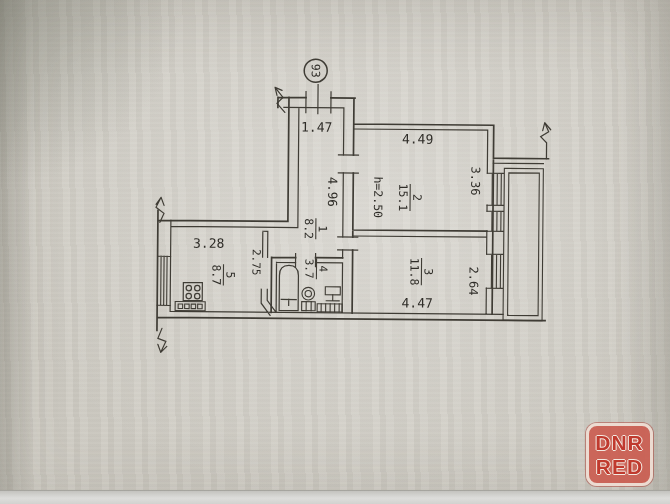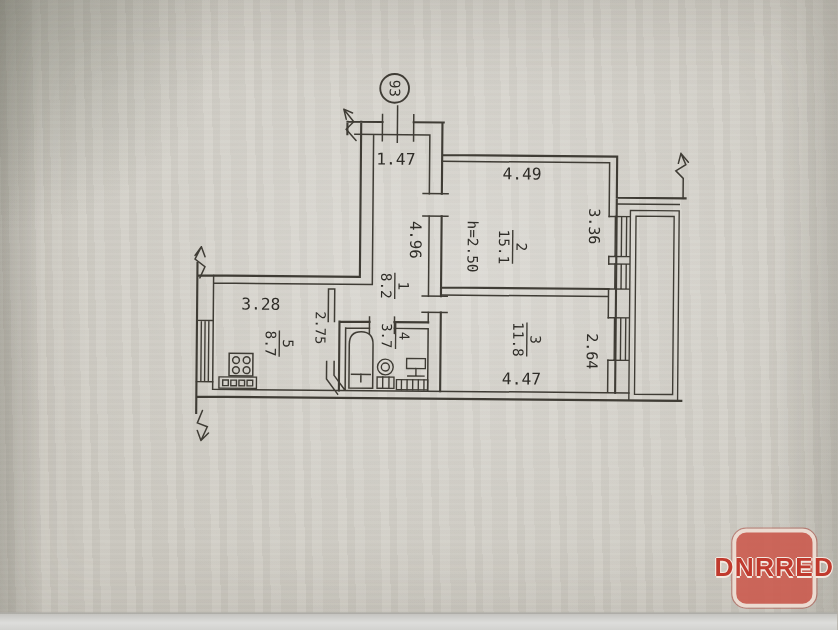--- a/index.html
+++ b/index.html
@@ -27,21 +27,21 @@
     background:linear-gradient(180deg,#c4c3bf,#dddddb 55%,#d2d2cf);
     border-top:1px solid rgba(110,108,100,0.45);
   }
   svg.plan{position:absolute; left:0; top:0; z-index:2;}
   .plan text{fill:#2f2d28;}
   .wm{
     position:absolute; left:586px; top:423px; width:67px; height:63px; z-index:3;
     background:rgba(203,88,75,0.88);
     border:3px solid rgba(238,226,216,0.95);
     border-radius:11px; box-sizing:border-box;
-    display:flex; flex-direction:row; align-items:center; justify-content:center;
+    display:flex; flex-direction:column; align-items:center; justify-content:center;
     box-shadow:0 0 0 1px rgba(170,60,50,0.5);
   }
   .wm span{
     font-family:"Liberation Sans", sans-serif; font-weight:bold;
     font-size:21px; line-height:24px; letter-spacing:1px; color:#c03a2e;
     text-shadow:-1px 0 #f3e9e1, 1px 0 #f3e9e1, 0 -1px #f3e9e1, 0 1px #f3e9e1;
   }
 </style>
 </head>
 <body>

